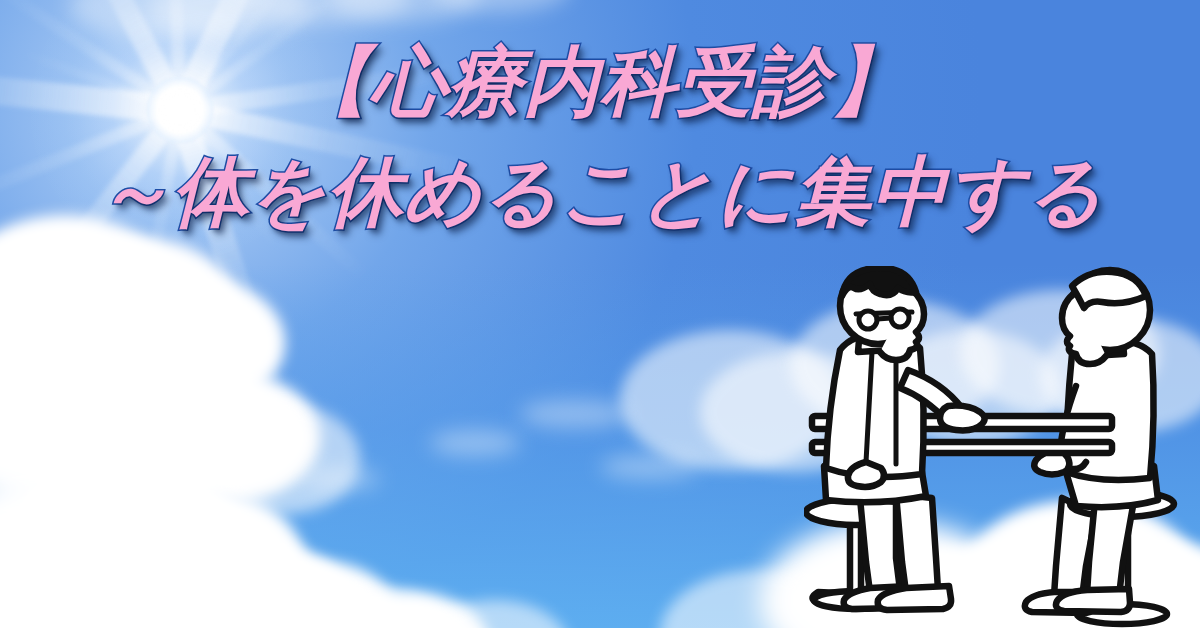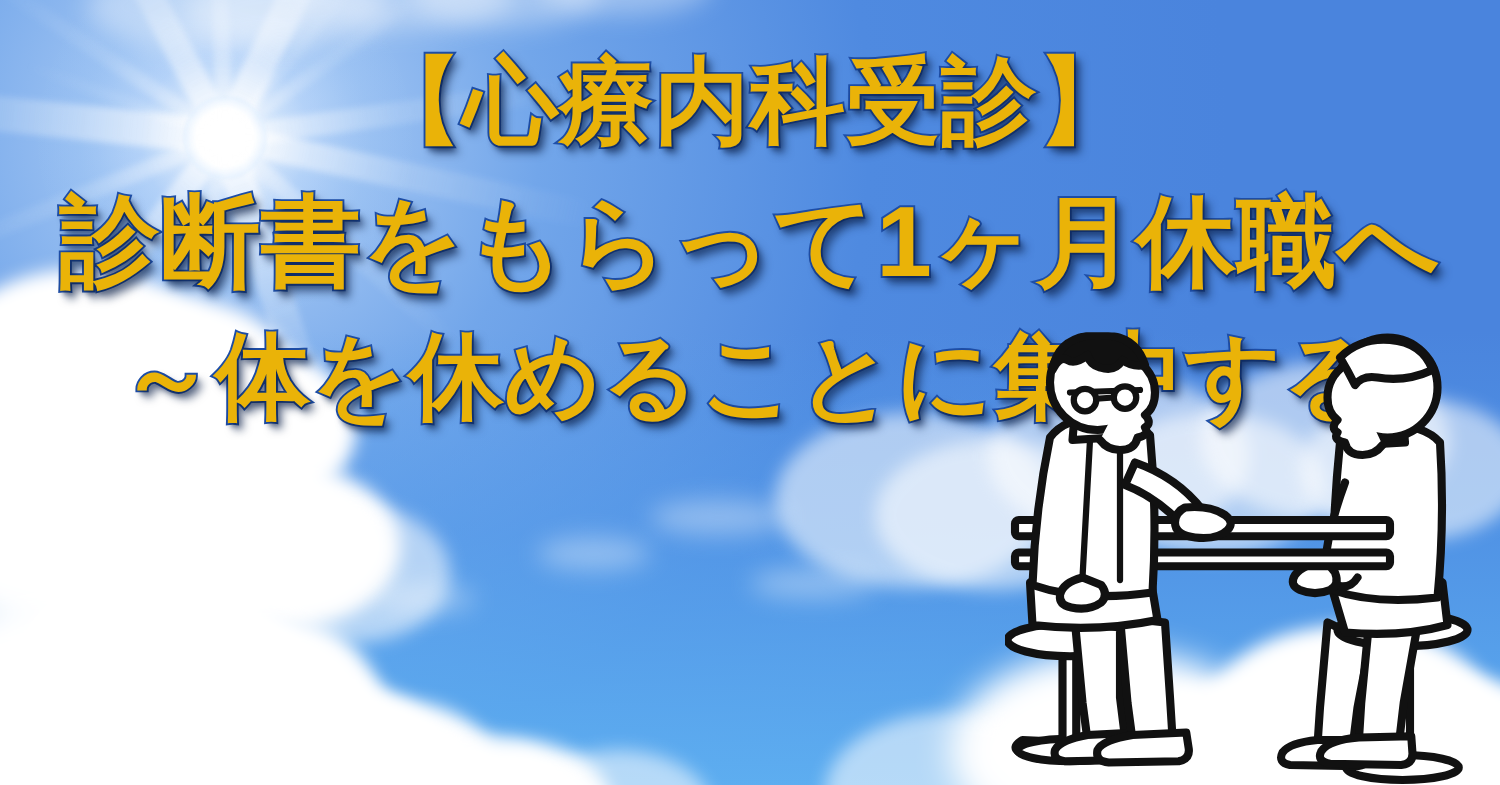--- a/index.html
+++ b/index.html
@@ -51,30 +51,31 @@
 
   
   .title{
     position:absolute;left:0;right:0;top:44px;
     text-align:center;
     z-index:40;
     pointer-events:none;
   }
   .tline{
     display:block;
-    color:#eab308;
+    color:#f9a8d4;
     font-weight:700;
     letter-spacing:.5px;
     line-height:1.0;
     white-space:nowrap;
     -webkit-text-stroke:3px #1f4fa8;
     paint-order:stroke fill;
     text-shadow:
        5px 6px 7px rgba(10,30,70,.55),
        2px 3px 4px rgba(10,30,70,.45);
+    font-style: italic;
   }
   .tline span{position:relative;}
   .tline-1{font-size:76px;margin-bottom:34px;}
   .tline-2{font-size:80px;margin-bottom:30px;}
   .tline-3{font-size:76px;}
 
   
   .illus{
     position:absolute;
     right:-6px;bottom:0;
@@ -148,21 +149,20 @@
       <div class="cloud" style="left: 1060px; top: 540px; width: 200px; height: 140px;"></div>
       <div class="cloud faint" style="left: 660px; top: 570px; width: 200px; height: 130px;"></div>
       <div class="cloud wispy" style="left: 430px; top: 430px; width: 90px; height: 26px;"></div>
       <div class="cloud wispy" style="left: 520px; top: 400px; width: 110px; height: 28px;"></div>
       <div class="cloud wispy" style="left: 600px; top: 455px; width: 100px; height: 24px;"></div>
       <div class="cloud wispy" style="left: 300px; top: 468px; width: 80px; height: 22px;"></div>
     </div>
 
   <div class="title">
     <div class="tline tline-1"><span>【心療内科受診】</span></div>
-    <div class="tline tline-2"><span>診断書をもらって1ヶ月休職へ</span></div>
     <div class="tline tline-3"><span>～体を休めることに集中する</span></div>
   </div>
 
   <div class="illus">
     <svg viewBox="0 0 402 362" xmlns="http://www.w3.org/2000/svg">
       <g fill="#ffffff" stroke="#111111" stroke-width="6.5" stroke-linejoin="round" stroke-linecap="round">
 
         <g>
 
           <ellipse cx="318" cy="348" rx="45" ry="10"></ellipse>

